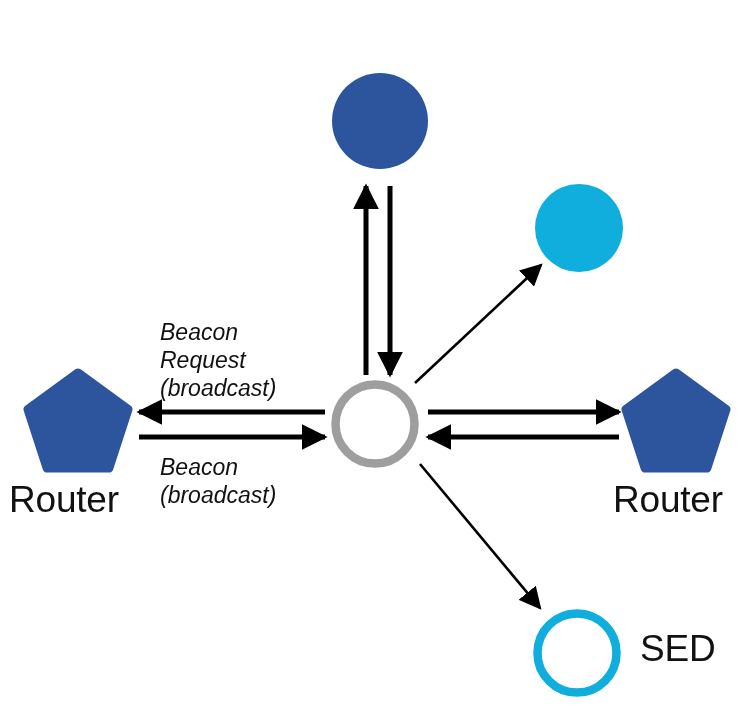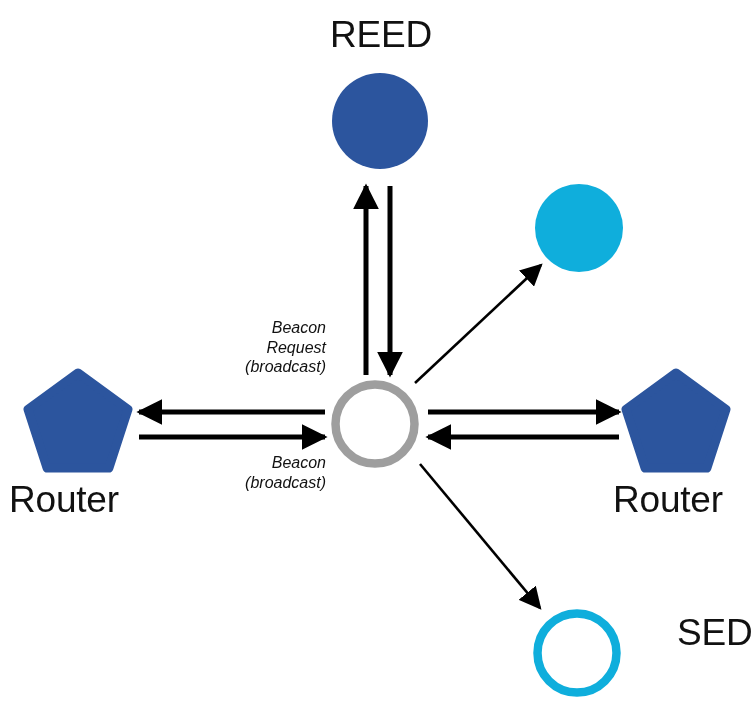--- a/index.html
+++ b/index.html
@@ -34,30 +34,30 @@
     font-weight: 400;
     color: #111111;
     white-space: nowrap;
     line-height: 1;
     letter-spacing: -0.2px;
   }
   .edge-label {
     position: absolute;
     font-family: "Liberation Sans", sans-serif;
     font-style: italic;
-    font-size: 16px;
+    font-size: 23px;
     font-weight: 400;
     color: #111111;
     line-height: 1.22;
-    text-align: right;
+    text-align: left;
     white-space: pre-line;
   }
   #label-reed   { left: 330px; top: 16px; }
   #label-med    { left: 637px; top: 206px; }
-  #label-sed    { left: 640px; top: 614px; margin-left: 37px; }
+  #label-sed    { left: 640px; top: 630px; }
   #label-router-left  { left: 9px;  top: 481px; }
   #label-router-right { left: 613px; top: 481px; }
   #label-beacon-request { left: 160px; top: 318px; width: 166px; }
   #label-beacon         { left: 160px; top: 453px; width: 166px; }
 </style>
 </head>
 <body>
 
 <div id="diagram-root">
 
@@ -101,21 +101,20 @@
 
     <line x1="428" y1="412" x2="619" y2="412" stroke="#000000" stroke-width="5" marker-end="url(#arrow-thick)"></line>
 
     <line x1="619" y1="437" x2="428" y2="437" stroke="#000000" stroke-width="5" marker-end="url(#arrow-thick)"></line>
 
     <line x1="415" y1="383" x2="541" y2="265" stroke="#000000" stroke-width="2.6" marker-end="url(#arrow-thin)"></line>
 
     <line x1="420" y1="464" x2="540" y2="608" stroke="#000000" stroke-width="2.6" marker-end="url(#arrow-thin)"></line>
   </svg>
 
-  <div class="node-label" id="label-reed">REED</div>
 
 
   <div class="node-label" id="label-sed">SED</div>
 
   <div class="node-label" id="label-router-left">Router</div>
 
   <div class="node-label" id="label-router-right">Router</div>
 
   <div class="edge-label" id="label-beacon-request">Beacon
 Request

